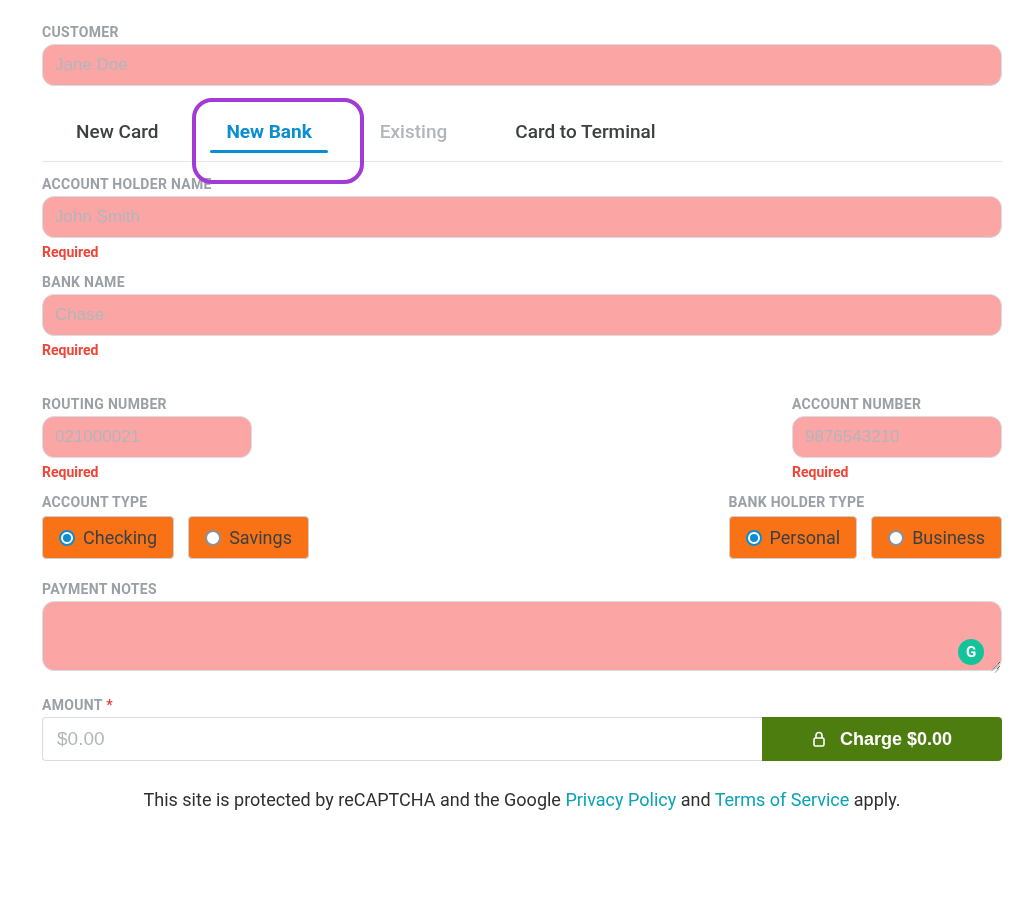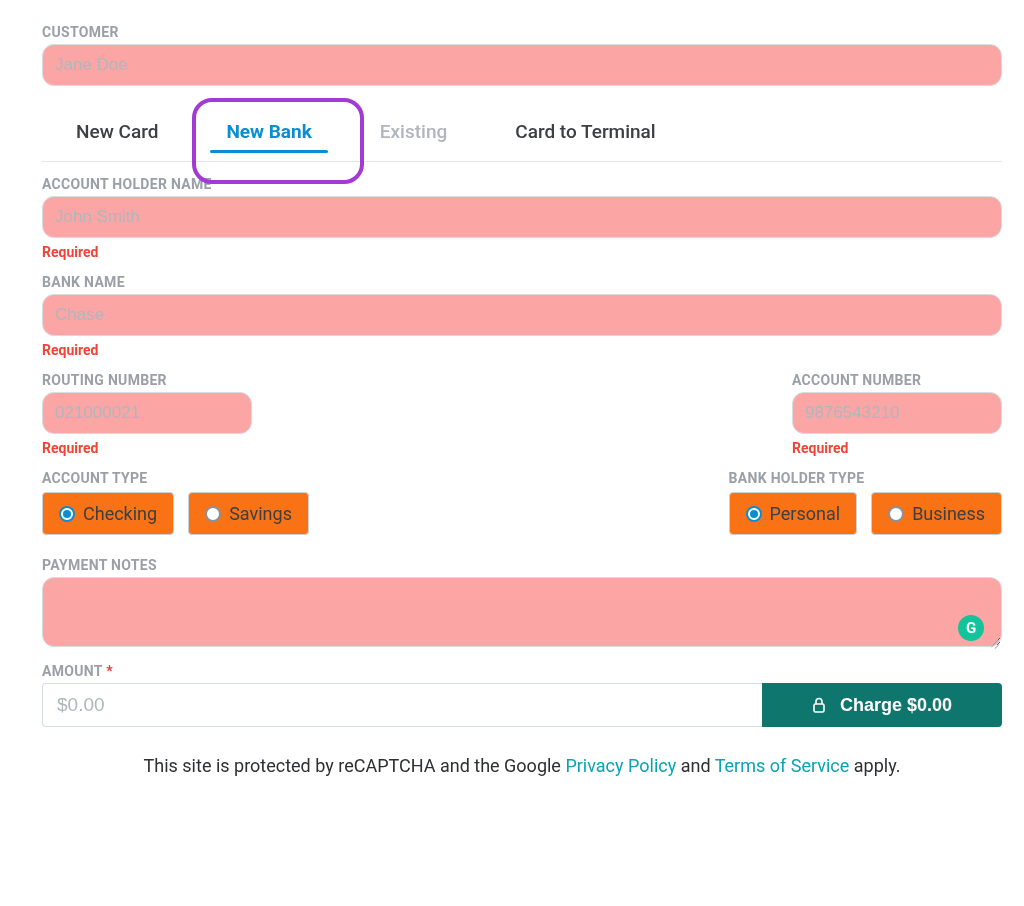--- a/index.html
+++ b/index.html
@@ -83,21 +83,21 @@
   }
 
   .field-group { margin-top: 14px; }
 
   .two-col {
     display: flex;
     justify-content: space-between;
     gap: 40px;
     margin-top: 14px;
   }
-  .col { width: 210px; }
+  .col { width: 210px; margin-top: 24px; }
   .col-right { margin-left: auto; }
 
   
   .radio-row {
     display: flex;
     gap: 14px;
     margin-top: 6px;
   }
   .radio-box {
     border: 1px solid #c9d0d6;
@@ -161,21 +161,21 @@
     border-right: none;
     border-radius: 4px 0 0 4px;
     text-align: left;
     padding: 10px 14px;
     font-size: 19px;
     color: #b0b6bc;
     outline: none;
   }
   .amount-input::placeholder { color: #b0b6bc; }
   .charge-btn {
-    background: #0f766e;
+    background: #4d7c0f;
     color: #fff;
     border: none;
     border-radius: 0 4px 4px 0;
     padding: 0 50px;
     font-size: 18px;
     font-weight: 700;
     display: flex;
     align-items: center;
     gap: 14px;
     cursor: pointer;
@@ -292,21 +292,21 @@
 
   <div class="field-group" style="margin-top:22px">
     <div class="field-label">PAYMENT NOTES</div>
     <div class="notes-wrap">
       <textarea class="text-input" style=""></textarea>
       <div class="grammarly-badge">G</div>
       <div class="resize-handle"></div>
     </div>
   </div>
 
-  <div class="field-group" style="margin-top:12px">
+  <div class="field-group" style="margin-top:22px">
     <div class="field-label">
       <span>AMOUNT</span> <span class="req-star">*</span>
     </div>
     <div class="amount-row">
       <input class="amount-input" type="text" placeholder="$0.00" style="">
       <button class="charge-btn">
         <span class="lock-icon">
           <svg viewBox="0 0 14 16" width="14" height="16" fill="none" stroke="#fff" stroke-width="1.6">
             <rect x="2" y="7" width="10" height="8" rx="1.5" fill="none"></rect>
             <path d="M4 7 V4.5 a3 3 0 0 1 6 0 V7"></path>

